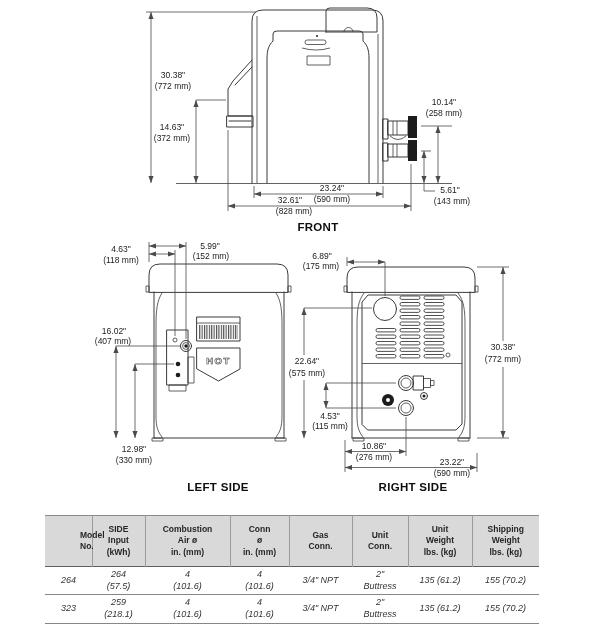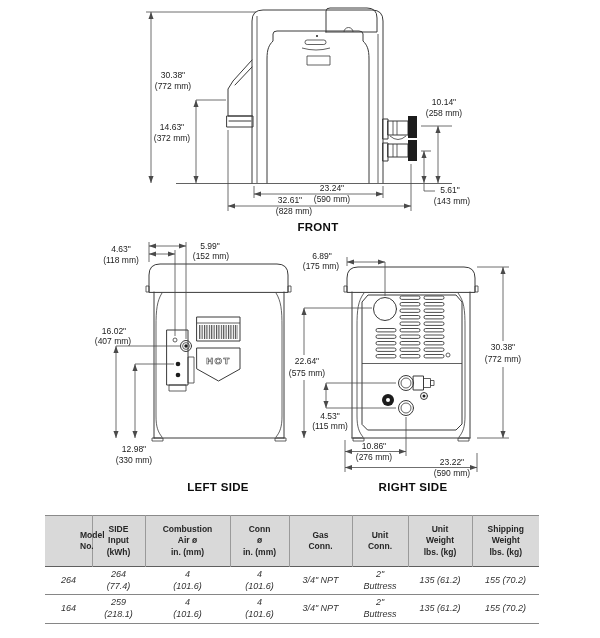--- a/index.html
+++ b/index.html
@@ -299,21 +299,21 @@
     </tr>
   </thead>
   <tbody>
     <tr>
       <td>
             <div>264</div>
             <div></div>
           </td>
       <td>
             <div>264</div>
-            <div>(77.4)</div>
+            <div>(57.5)</div>
           </td>
       <td>
             <div>4</div>
             <div>(101.6)</div>
           </td>
       <td>
             <div>4</div>
             <div>(101.6)</div>
           </td>
       <td>
@@ -328,21 +328,21 @@
             <div>135 (61.2)</div>
             <div></div>
           </td>
       <td>
             <div>155 (70.2)</div>
             <div></div>
           </td>
     </tr>
     <tr>
       <td>
-            <div>164</div>
+            <div>323</div>
             <div></div>
           </td>
       <td>
             <div>259</div>
             <div>(218.1)</div>
           </td>
       <td>
             <div>4</div>
             <div>(101.6)</div>
           </td>

